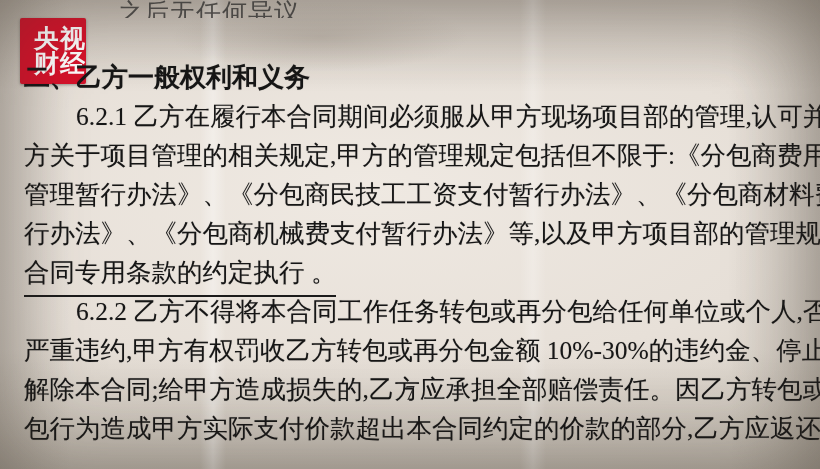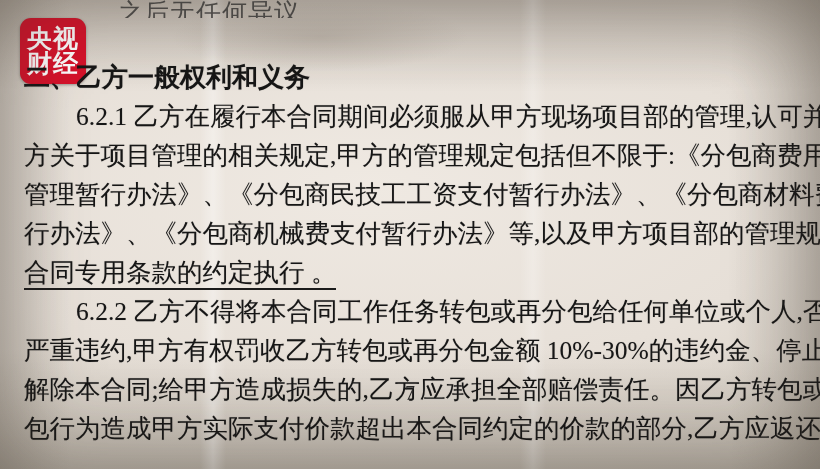--- a/index.html
+++ b/index.html
@@ -77,25 +77,25 @@
   }
 
   
   .logo {
     position: absolute;
     left: 20px;
     top: 18px;
     width: 66px;
     height: 66px;
     background: #d7112a;
-    border-radius: 11px;
+    border-radius: 2px;
     box-shadow: 0 1px 3px rgba(0,0,0,.35);
     display: flex;
     flex-direction: column;
-    align-items: center;
+    align-items: flex-end;
     justify-content: center;
     font-family: "DejaVu Sans", "Liberation Sans", sans-serif;
     color: #fff;
     line-height: 1.02;
   }
   .logo .l1, .logo .l2 {
     font-size: 25px;
     font-weight: 700;
     letter-spacing: 1px;
   }
@@ -114,21 +114,21 @@
     color: #161616;
     text-shadow: 0 0 1px rgba(0,0,0,0.25);
   }
   .line.heading {
     font-weight: 700;
     font-size: 26px;
   }
   .indent { padding-left: 52px; }
   .underline-part {
     border-bottom: 2px solid #1b1b1b;
-    padding-bottom: 1px;
+    padding-bottom: 8px;
   }
   .page-number {
     position: absolute;
     left: 0;
     top: 382px;
     width: 820px;
     text-align: center;
     font-size: 20px;
     color: #2a2a2a;
   }

